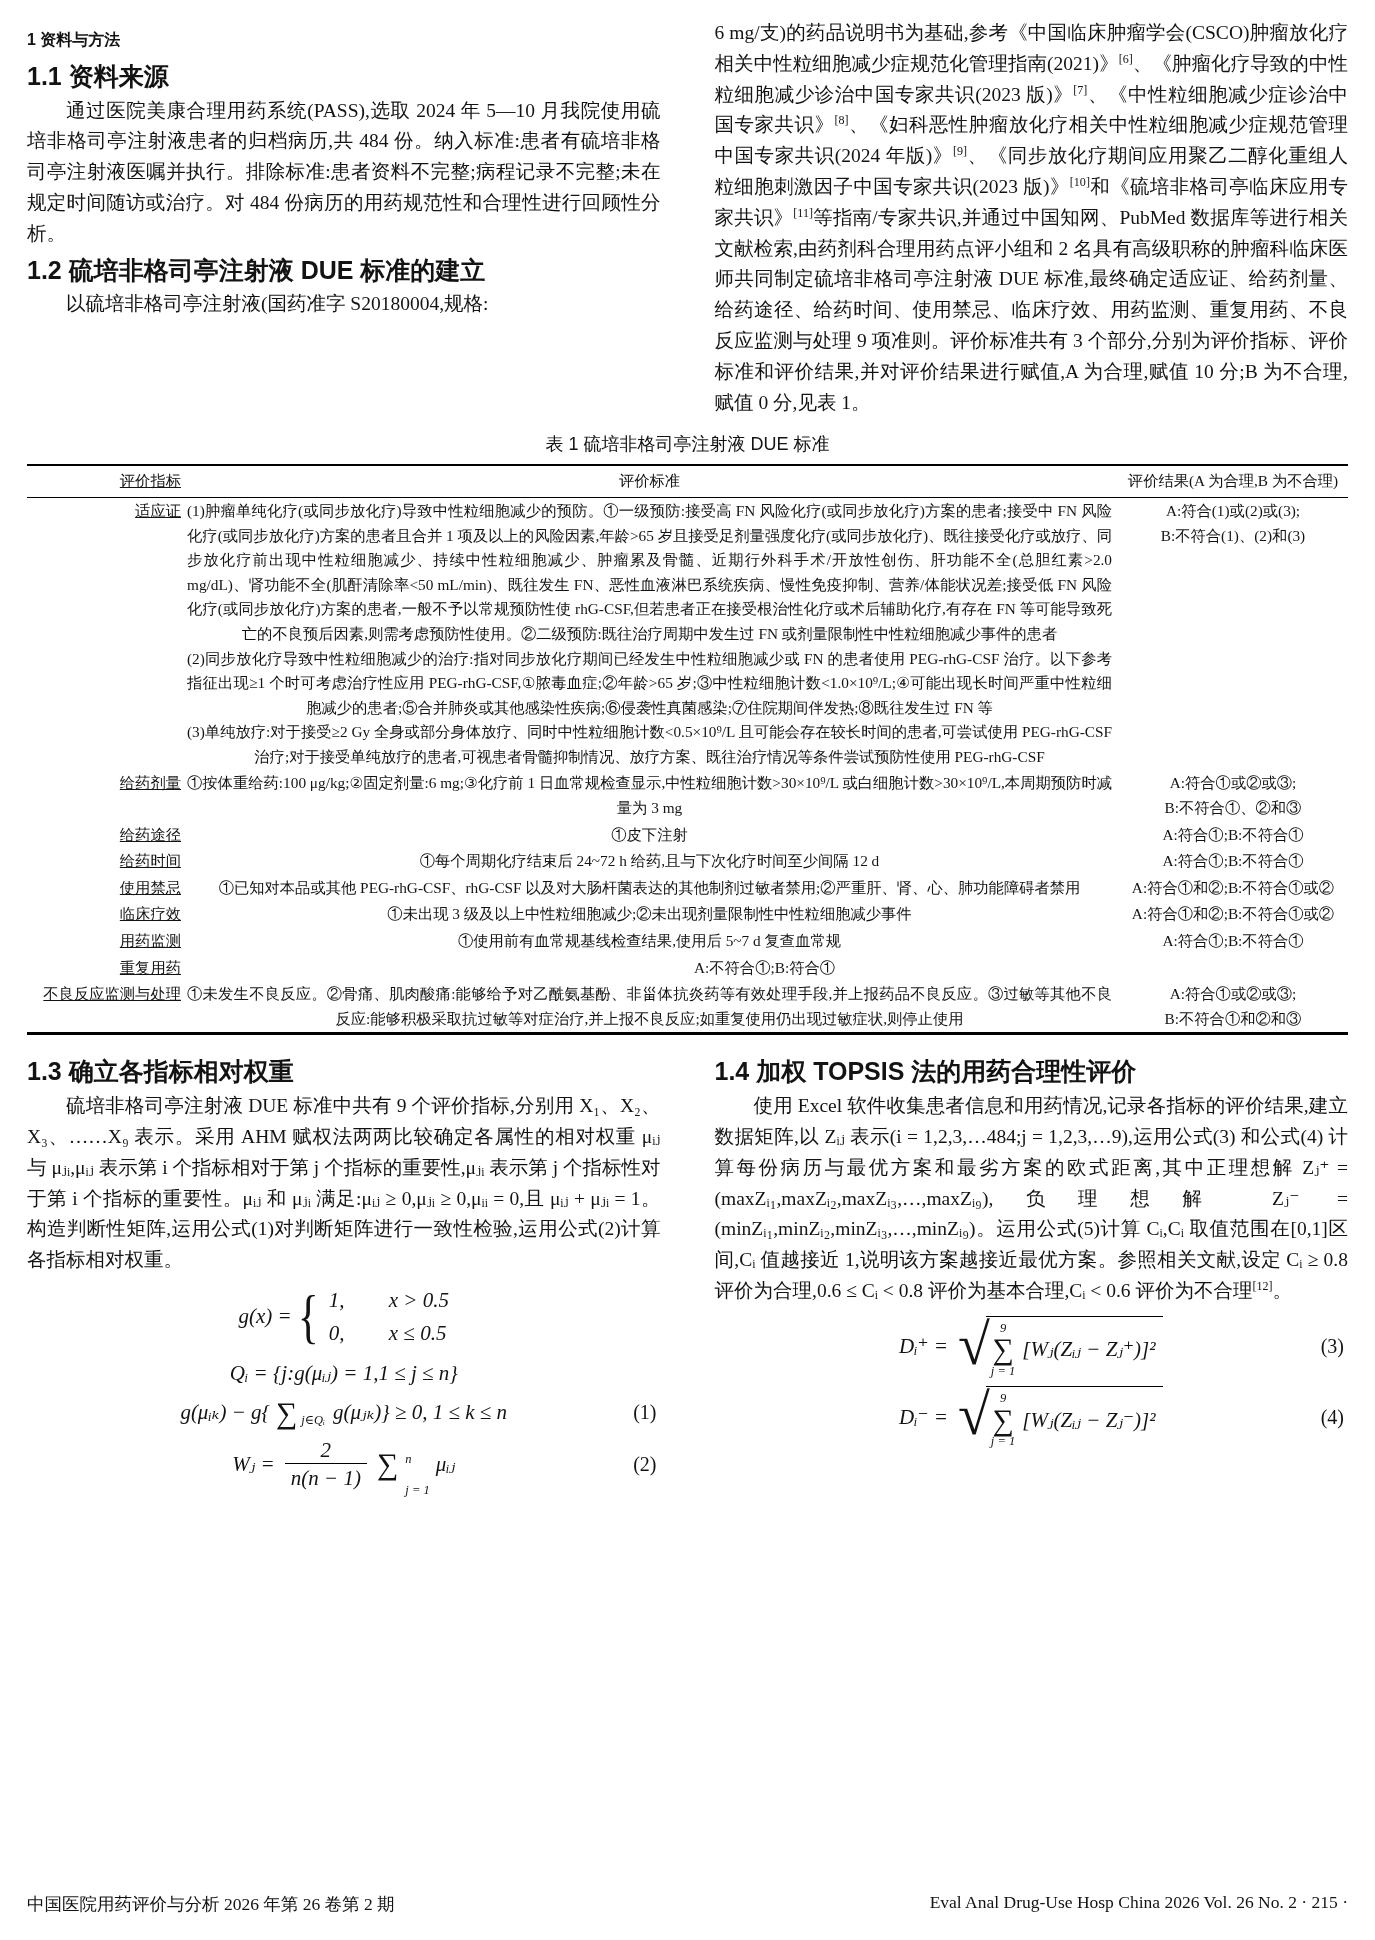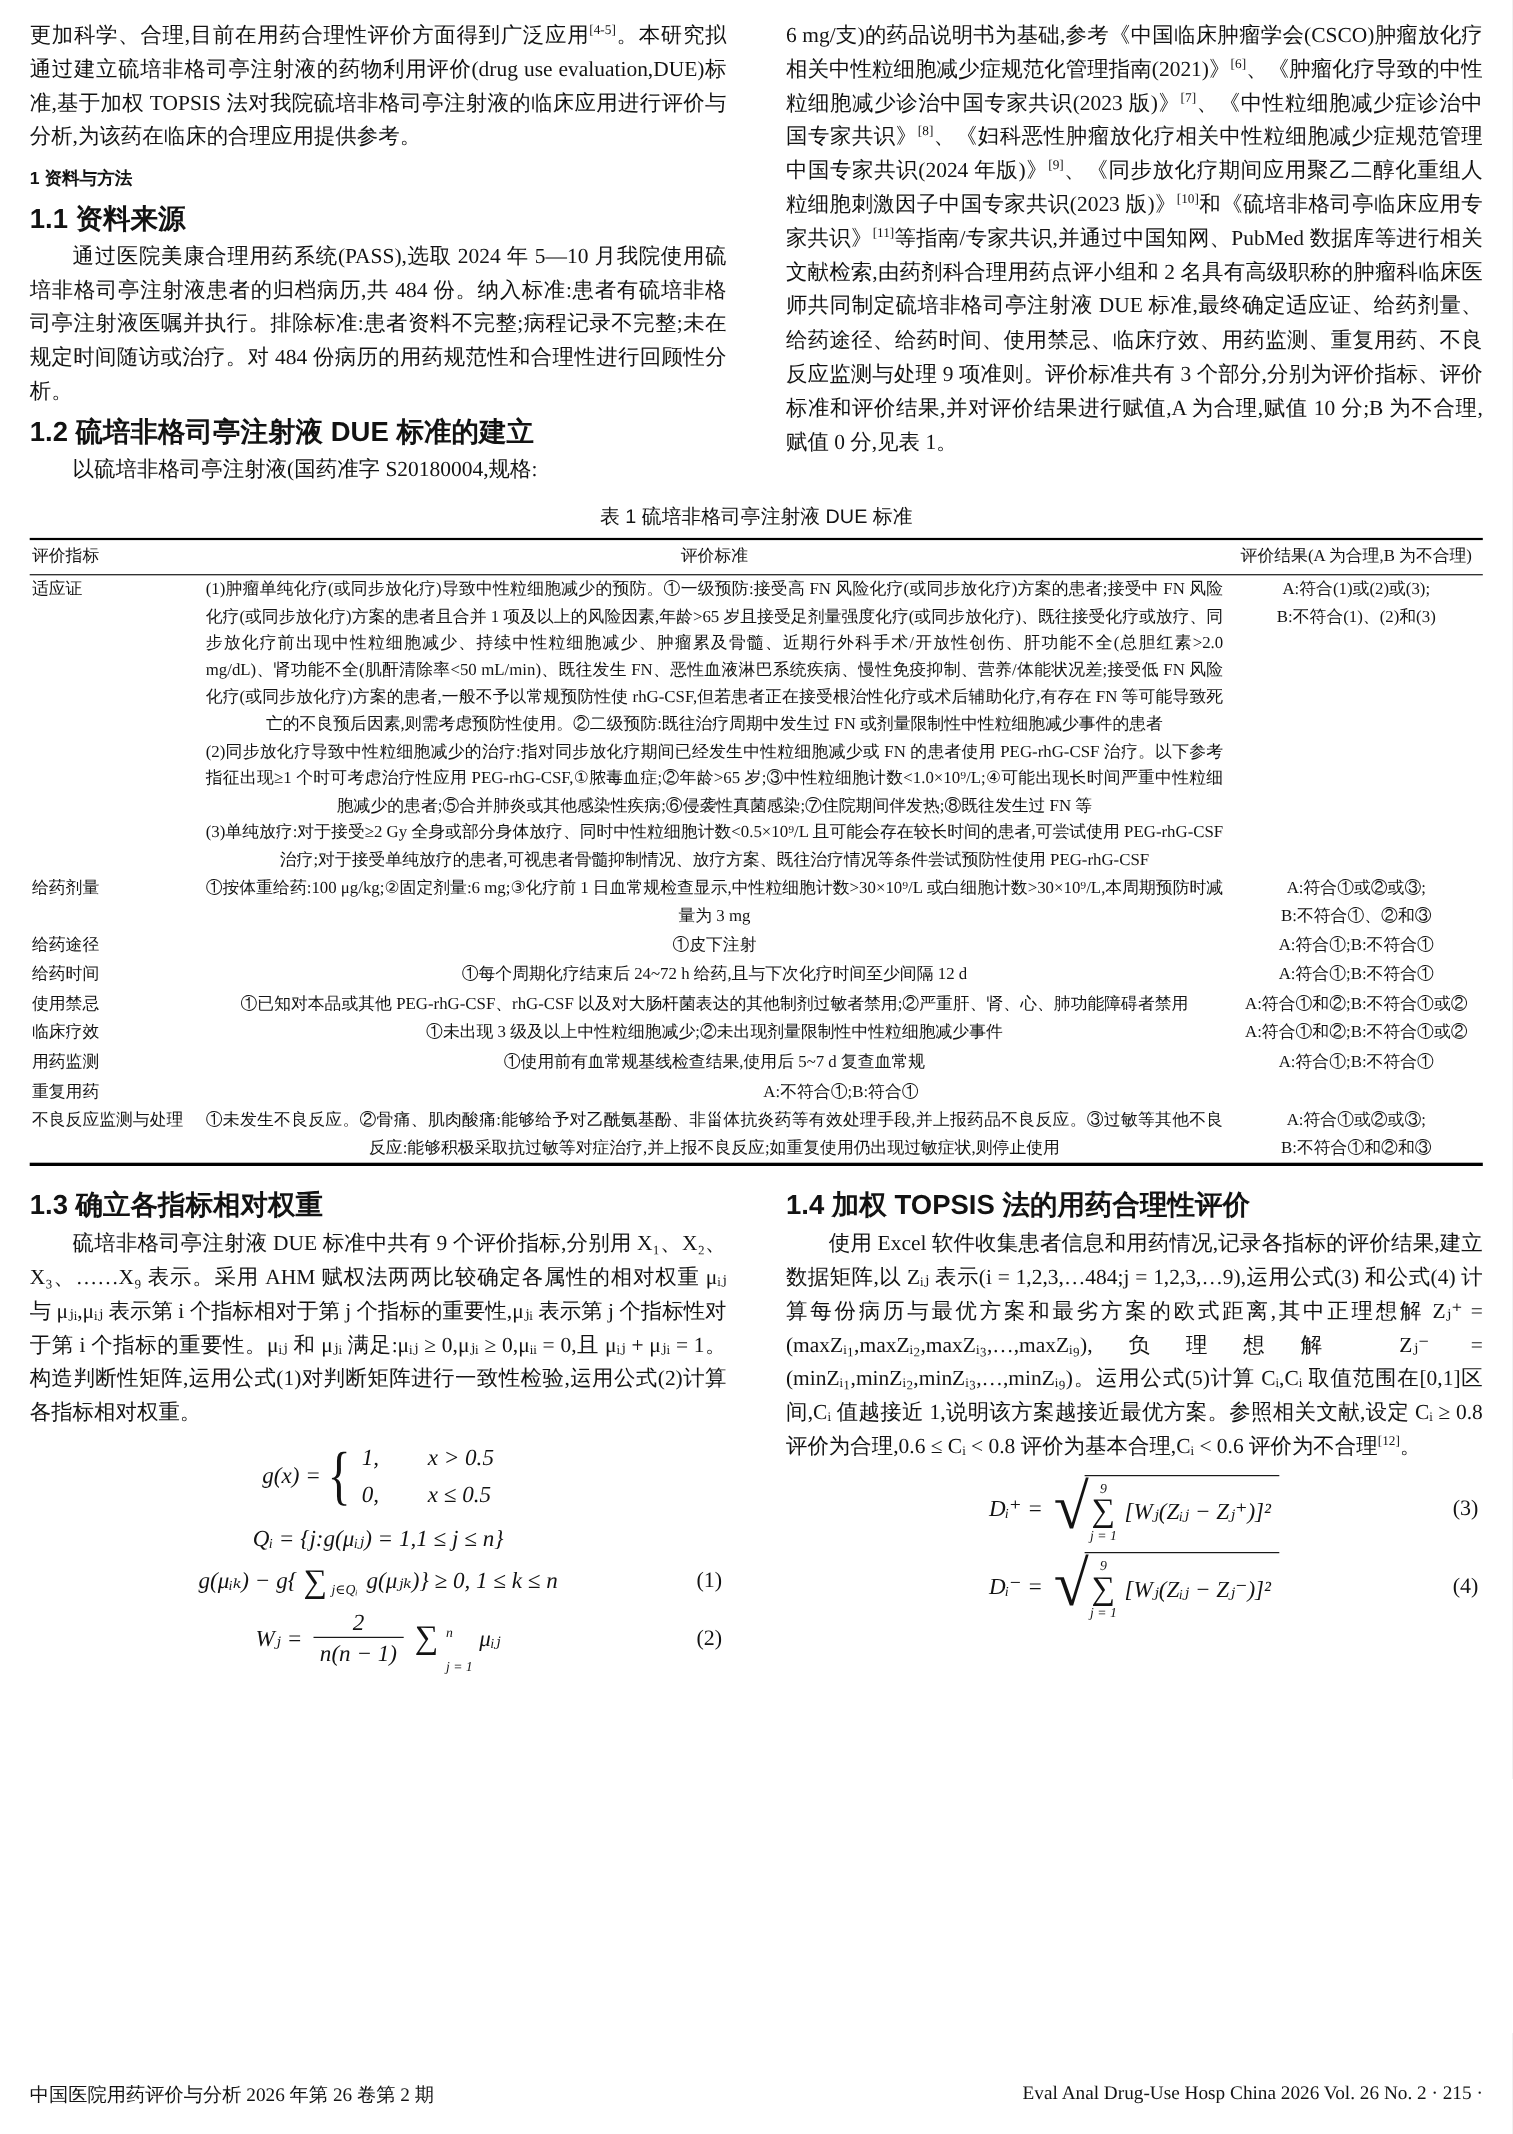--- a/index.html
+++ b/index.html
@@ -25,21 +25,21 @@
 
   
   .tablewrap { margin-top:14px; }
   .table-title {
     text-align:center; font-family:"Liberation Sans","DejaVu Sans",sans-serif;
     font-weight:normal; font-size:18px; margin:10px 0 8px 0;
   }
   .due-table { border-top:2.6px solid #000; border-bottom:3.4px solid #000; font-size:15.3px; line-height:24.6px; }
   .thead { display:flex; border-bottom:1.4px solid #000; padding:3px 0; }
   .trow  { display:flex; align-items:flex-start; padding:1px 0; }
-  .c1 { width:152px; flex:none; text-align:left; padding-left:2px; }
+  .c1 { width:152px; flex:none; text-align:right; padding-left:2px;text-decoration:underline; }
   .c2 { width:925px; flex:none; padding:0 6px; }
   .c3 { flex:1; text-align:center; }
   .th2 { text-align:center; }
   .th3 { text-align:center; }
   .crit { text-align:justify; text-align-last:center; }
   .resline { text-align:center; }
 
   
   .bottom { margin-top:16px; }
   .eqblock { margin-top:6px; }
@@ -70,21 +70,20 @@
     display:flex; justify-content:space-between; font-size:17.5px;
   }
 </style>
 </head>
 <body>
 
 <div class="page">
 
   <div class="cols">
     <div class="col">
-      <p>更加科学、合理,目前在用药合理性评价方面得到广泛应用<sup>[4-5]</sup>。本研究拟通过建立硫培非格司亭注射液的药物利用评价(drug use evaluation,DUE)标准,基于加权 TOPSIS 法对我院硫培非格司亭注射液的临床应用进行评价与分析,为该药在临床的合理应用提供参考。</p>
       <div class="h-sec">1  资料与方法</div>
       <div class="h-sub">1.1  资料来源</div>
       <p class="indent">通过医院美康合理用药系统(PASS),选取 2024 年 5—10 月我院使用硫培非格司亭注射液患者的归档病历,共 484 份。纳入标准:患者有硫培非格司亭注射液医嘱并执行。排除标准:患者资料不完整;病程记录不完整;未在规定时间随访或治疗。对 484 份病历的用药规范性和合理性进行回顾性分析。</p>
       <div class="h-sub">1.2  硫培非格司亭注射液 DUE 标准的建立</div>
       <p class="indent">以硫培非格司亭注射液(国药准字 S20180004,规格:</p>
     </div>
     <div class="col">
       <p>6 mg/支)的药品说明书为基础,参考《中国临床肿瘤学会(CSCO)肿瘤放化疗相关中性粒细胞减少症规范化管理指南(2021)》<sup>[6]</sup>、《肿瘤化疗导致的中性粒细胞减少诊治中国专家共识(2023 版)》<sup>[7]</sup>、《中性粒细胞减少症诊治中国专家共识》<sup>[8]</sup>、《妇科恶性肿瘤放化疗相关中性粒细胞减少症规范管理中国专家共识(2024 年版)》<sup>[9]</sup>、《同步放化疗期间应用聚乙二醇化重组人粒细胞刺激因子中国专家共识(2023 版)》<sup>[10]</sup>和《硫培非格司亭临床应用专家共识》<sup>[11]</sup>等指南/专家共识,并通过中国知网、PubMed 数据库等进行相关文献检索,由药剂科合理用药点评小组和 2 名具有高级职称的肿瘤科临床医师共同制定硫培非格司亭注射液 DUE 标准,最终确定适应证、给药剂量、给药途径、给药时间、使用禁忌、临床疗效、用药监测、重复用药、不良反应监测与处理 9 项准则。评价标准共有 3 个部分,分别为评价指标、评价标准和评价结果,并对评价结果进行赋值,A 为合理,赋值 10 分;B 为不合理,赋值 0 分,见表 1。</p>
     </div>
   </div>

